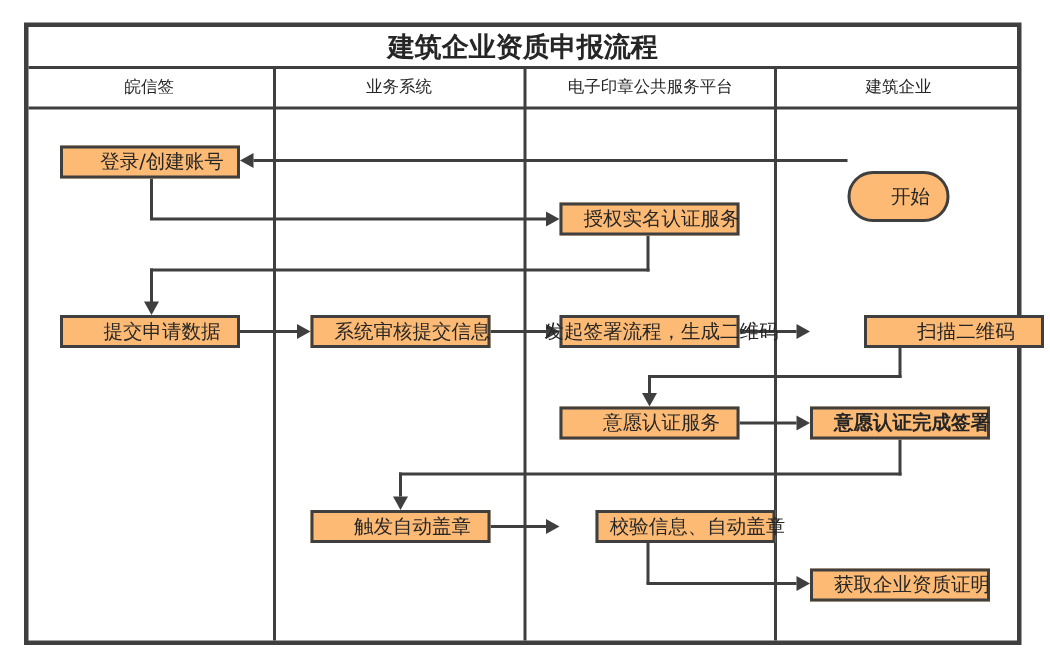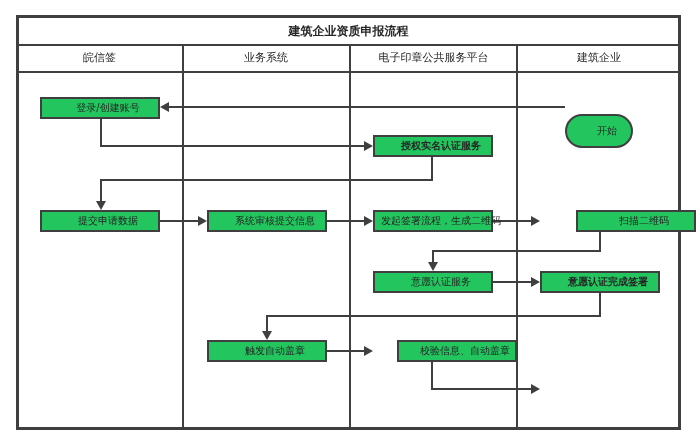--- a/index.html
+++ b/index.html
@@ -9,33 +9,33 @@
     font-family:"DejaVu Sans","Liberation Sans",sans-serif;
   }
   .stage{position:relative;width:700px;height:448px;background:var(--bg,#ffffff);color:var(--text,#262626);}
   .frame{
     position:absolute;left:16px;top:15px;width:665px;height:415px;
     border:3px solid var(--line,#3f3f3f);box-sizing:border-box;background:transparent;
   }
   .title-row{
     position:absolute;left:19px;top:18px;width:659px;height:26px;
     display:flex;align-items:center;justify-content:center;
-    font-size:12px;font-weight:bold;color:var(--text,#262626);
+    font-size:18px;font-weight:bold;color:var(--text,#262626);
   }
   .lane-h{
     position:absolute;top:44px;height:27px;
     display:flex;align-items:center;justify-content:center;
     font-size:11px;color:var(--text,#262626);box-sizing:border-box;
   }
   .hline,.vline{position:absolute;background:var(--line,#3f3f3f);}
   .node{
     position:absolute;box-sizing:border-box;
-    border:2px solid var(--line,#3f3f3f);background:#22c55e;
+    border:2px solid var(--line,#3f3f3f);background:#fdba74;
     display:flex;align-items:center;justify-content:center;
-    font-size:10px;line-height:1;color:var(--text,#262626);
+    font-size:13px;line-height:1;color:var(--text,#262626);
     text-align:center;white-space:nowrap;padding-left:16px;
   }
   .stadium{border-radius:17px;}
   .arr{position:absolute;width:0;height:0;}
   .arr-r{border-top:5px solid transparent;border-bottom:5px solid transparent;border-left:9px solid var(--line,#3f3f3f);}
   .arr-l{border-top:5px solid transparent;border-bottom:5px solid transparent;border-right:9px solid var(--line,#3f3f3f);}
   .arr-d{border-left:5px solid transparent;border-right:5px solid transparent;border-top:9px solid var(--line,#3f3f3f);}
 </style>
 </head>
 <body>
@@ -93,23 +93,24 @@
 
   <div class="hline" style="left:327px;top:350px;width:37px;height:2px;"></div>
   <div class="arr arr-r" style="left:364px;top:346px;"></div>
 
   <div class="vline" style="left:431px;top:362px;width:2px;height:27px;"></div>
   <div class="hline" style="left:431px;top:388px;width:100px;height:2px;"></div>
   <div class="arr arr-r" style="left:531px;top:384px;"></div>
 
   <div class="node stadium" style="left:565px;top:90px;width:68px;height:34px;margin-top:24px;">开始</div>
   <div class="node" style="left:40px;top:97px;width:120px;height:22px;">登录/创建账号</div>
-  <div class="node" style="left:373px;top:135px;width:120px;height:22px;font-weight:bold;">授权实名认证服务</div>
+  <div class="node" style="left:373px;top:135px;width:120px;height:22px;">授权实名认证服务</div>
   <div class="node" style="left:40px;top:210px;width:120px;height:22px;">提交申请数据</div>
   <div class="node" style="left:207px;top:210px;width:120px;height:22px;">系统审核提交信息</div>
   <div class="node" style="left:373px;top:210px;width:120px;height:22px;">发起签署流程，生成二维码</div>
   <div class="node" style="left:540px;top:210px;width:120px;height:22px;margin-left:36px;">扫描二维码</div>
   <div class="node" style="left:373px;top:271px;width:120px;height:22px;">意愿认证服务</div>
   <div class="node" style="left:540px;top:271px;width:120px;height:22px;font-weight:bold;">意愿认证完成签署</div>
   <div class="node" style="left:207px;top:340px;width:120px;height:22px;">触发自动盖章</div>
   <div class="node" style="left:373px;top:340px;width:120px;height:22px;margin-left:24px;">校验信息、自动盖章</div>
+  <div class="node" style="left:540px;top:379px;width:120px;height:22px;">获取企业资质证明</div>
 
 </div>
 
 </body></html>

